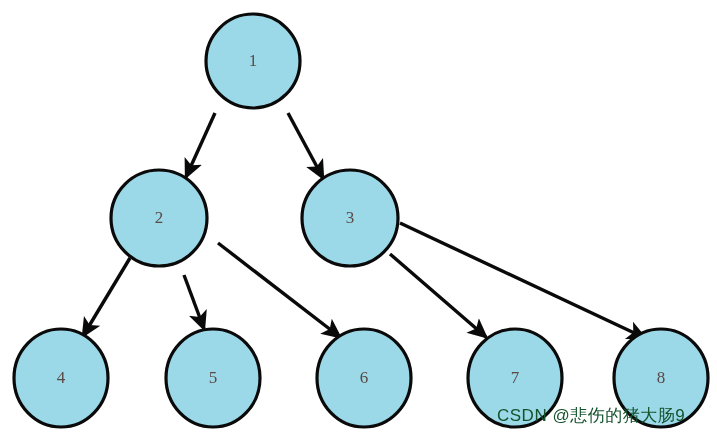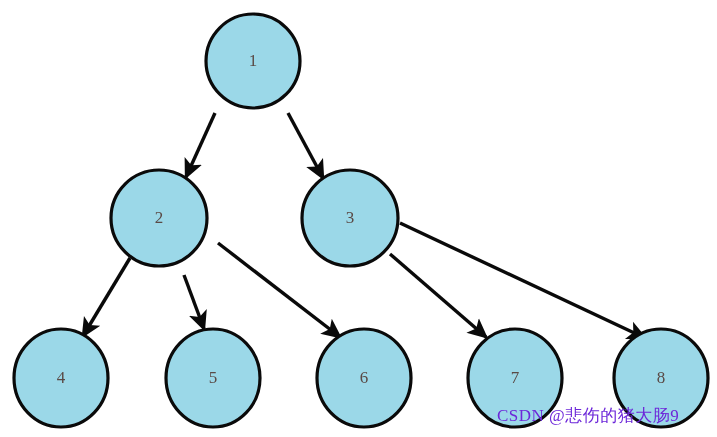--- a/index.html
+++ b/index.html
@@ -38,23 +38,23 @@
   .edge-line {
     stroke: #0a0a0a;
     stroke-width: 3.4;
     stroke-linecap: butt;
     fill: none;
   }
   .watermark {
     position: absolute;
     left: 497px;
     top: 404px;
-    font-family: Liberation Serif, serif;
+    font-family: Liberation Sans, sans-serif;
     font-size: 17px;
-    color: #6d28d9;
+    color: #14532d;
     white-space: nowrap;
     letter-spacing: 0.5px;
     pointer-events: none;
   }
 </style>
 </head>
 <body>
 
 <div id="canvas">
   <svg id="graph-svg" viewBox="0 0 717 437" xmlns="http://www.w3.org/2000/svg">

